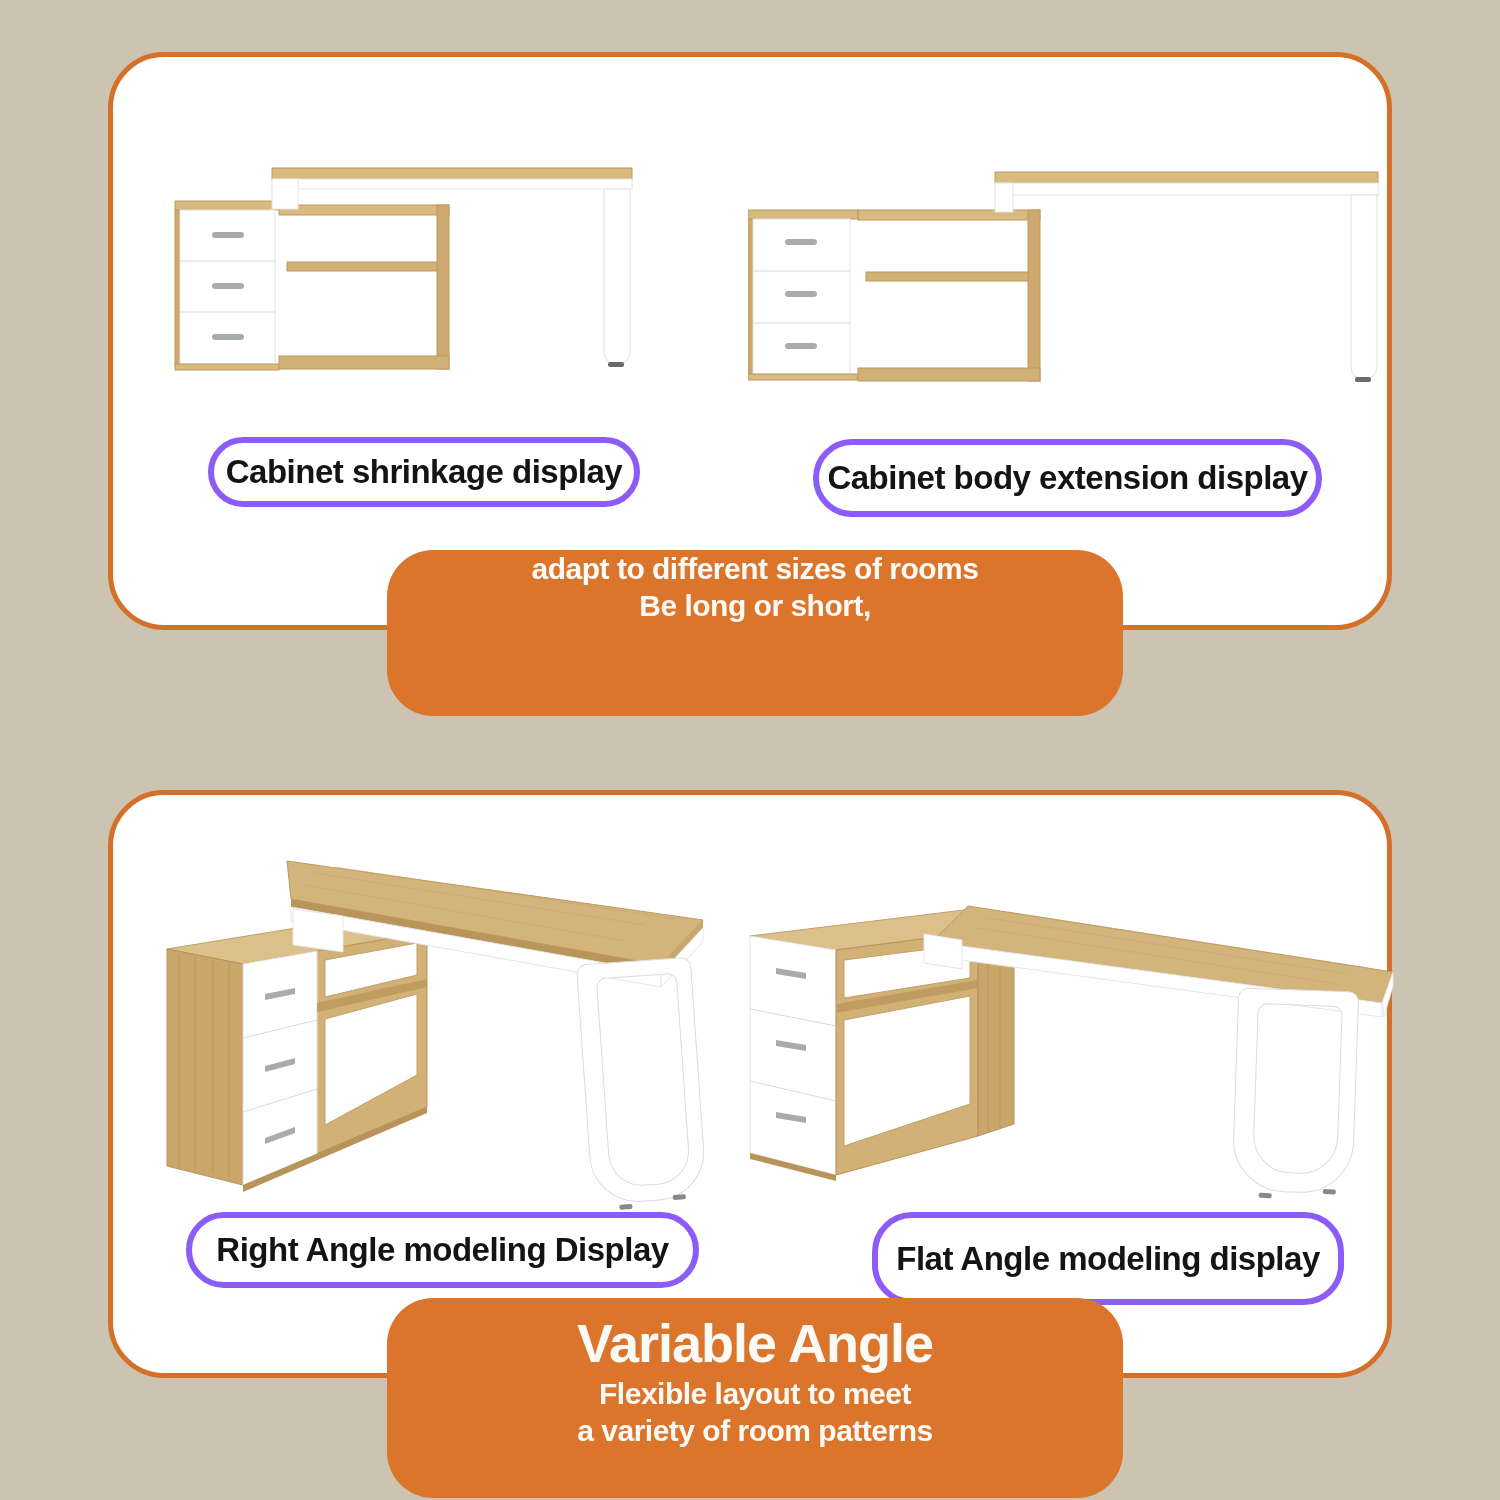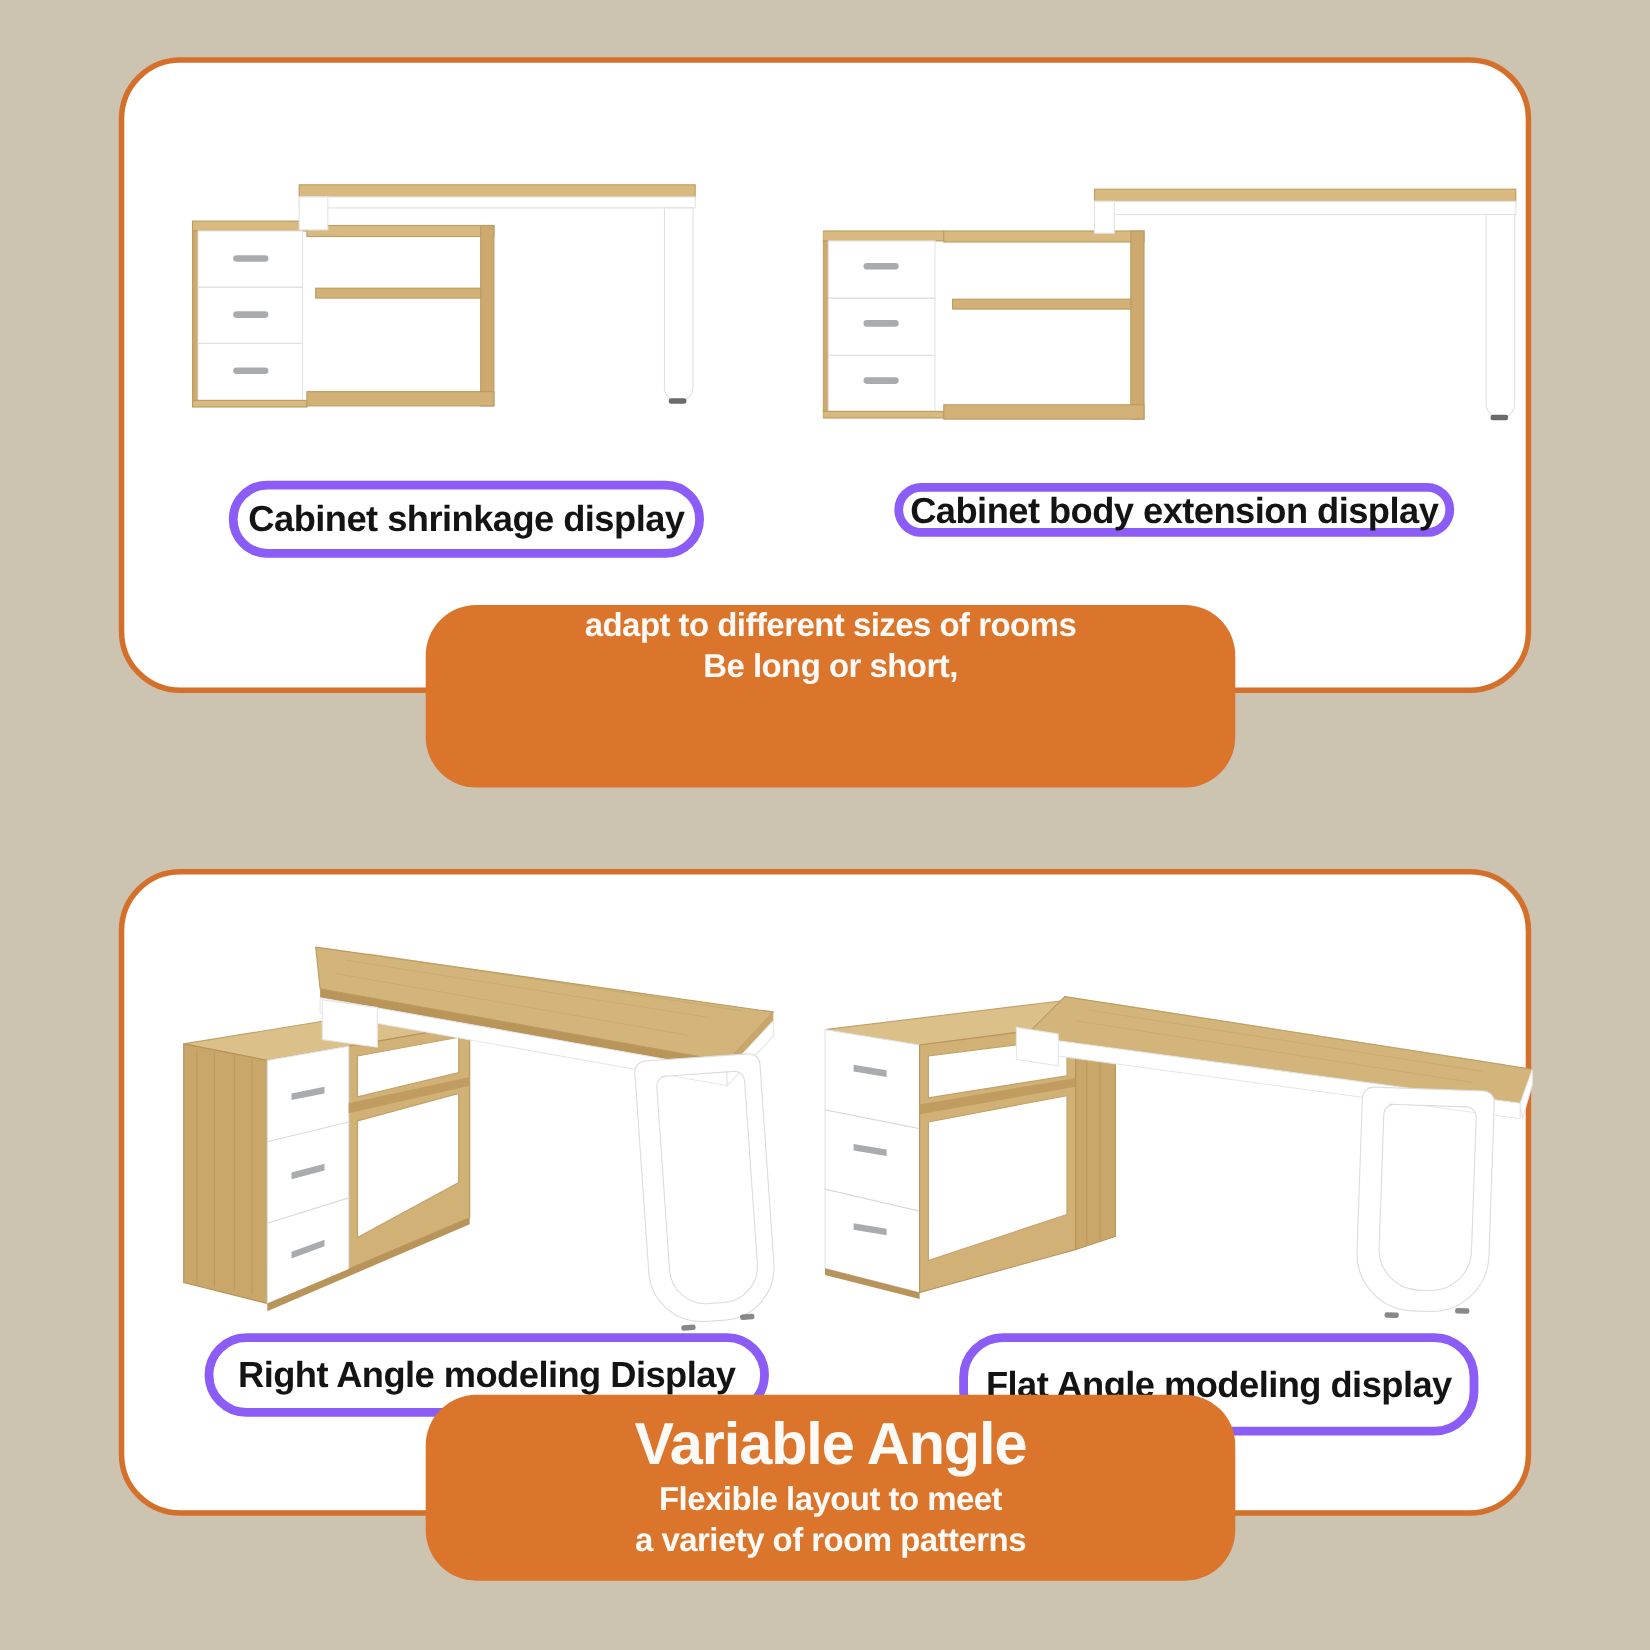--- a/index.html
+++ b/index.html
@@ -14,36 +14,36 @@
   }
   #card1{top:52px;height:578px;}
   #card2{top:790px;height:588px;}
   .desk{position:absolute;z-index:2;}
   #desk1{left:170px;top:156px;}
   #desk2{left:748px;top:158px;}
   #desk3{left:165px;top:853px;}
   #desk4{left:748px;top:872px;}
   .pill{
     position:absolute;z-index:3;background:#FFFFFF;
-    border:8px solid #8b5cf6;border-radius:40px;
+    border:6px solid #8b5cf6;border-radius:40px;
     display:flex;align-items:center;justify-content:center;
     font-weight:bold;font-size:33px;letter-spacing:-0.5px;color:#141414;
     box-sizing:border-box;white-space:nowrap;
   }
   #pill1{left:208px;top:437px;width:432px;height:70px;}
-  #pill2{left:813px;top:439px;width:509px;height:49px;}
+  #pill2{left:813px;top:439px;width:509px;height:78px;}
   #pill3{left:186px;top:1212px;width:513px;height:76px;}
   #pill4{left:872px;top:1212px;width:472px;height:93px;}
   .banner{
     position:absolute;left:387px;width:736px;z-index:4;
     background:#DB752C;border-radius:46px;text-align:center;color:#FCFAF6;
     box-sizing:border-box;
   }
   #banner1{top:550px;height:166px;}
-  #banner2{top:1268px;height:169px;}
+  #banner2{top:1298px;height:200px;}
   .banner-title{
     margin:15px 0 2px 0;font-size:54px;font-weight:bold;letter-spacing:-1px;line-height:60px;
   }
   .banner-sub{
     font-size:30px;font-weight:bold;letter-spacing:-0.5px;line-height:37px;
   }
 </style>
 </head>
 <body>
 

